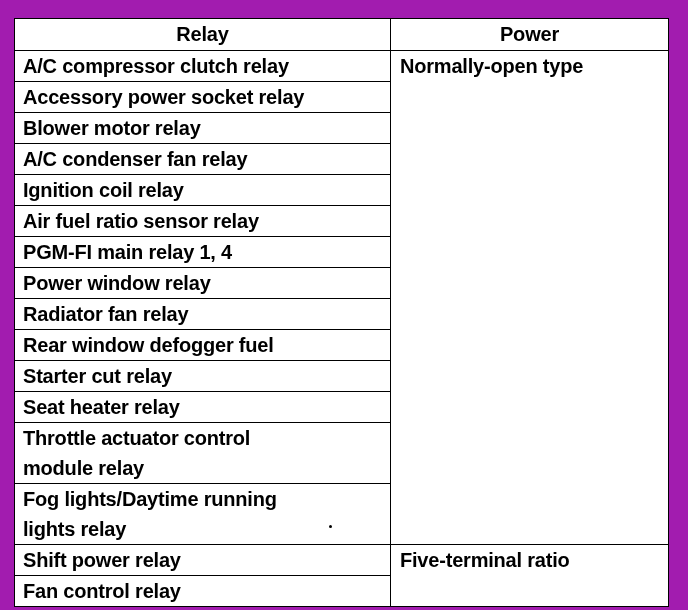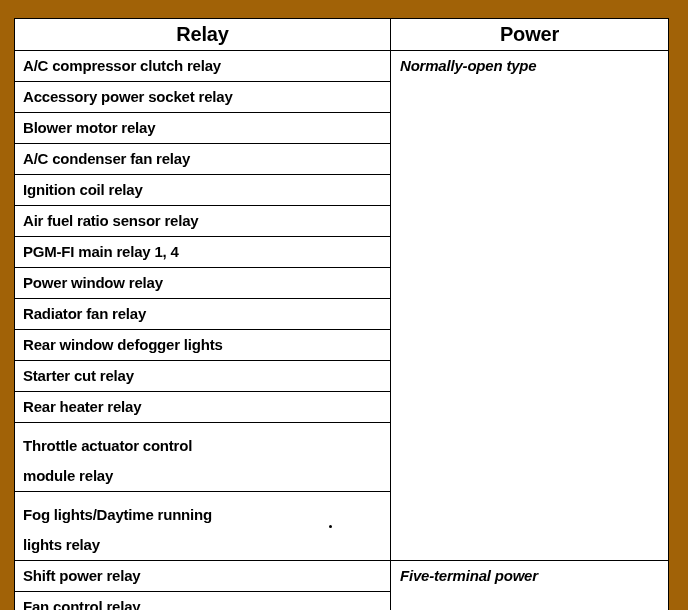--- a/index.html
+++ b/index.html
@@ -11,63 +11,62 @@
     width: 688px;
     height: 610px;
     font-family: "Liberation Sans", sans-serif;
     color: #000000;
     overflow: hidden;
   }
   .page {
     position: relative;
     width: 688px;
     height: 610px;
-    background: #a16207;
+    background: #a21caf;
   }
   .relay-table {
     position: absolute;
     left: 14px;
     top: 18px;
     width: 654px;
     border-collapse: collapse;
     table-layout: fixed;
     background: #ffffff;
   }
   .relay-table col.col-relay { width: 376px; }
   .relay-table col.col-test  { width: 278px; }
 
   .relay-table th,
   .relay-table td {
     border: 1px solid #000000;
     padding: 0 0 0 8px;
-    font-size: 15px;
+    font-size: 20px;
     line-height: 30px;
     height: 30px;
     vertical-align: middle;
     font-weight: bold;
     white-space: pre-line;
     letter-spacing: -0.2px;
   }
   .relay-table thead th {
     text-align: center;
     padding-left: 0;
     font-size: 20px;
     height: 31px;
     line-height: 31px;
   }
   td.test-cell {
     vertical-align: top;
     padding-left: 9px;
     line-height: 30px;
-    font-style: italic;
   }
   td.two-line {
     height: 60px;
     line-height: 30px;
-    padding-top: 8px;
+    padding-top: 0;
     vertical-align: top;
   }
   .stray-dot {
     position: absolute;
     left: 329px;
     top: 525px;
     width: 3px;
     height: 3px;
     background: #000000;
     border-radius: 50%;
@@ -112,39 +111,39 @@
       <tr>
         <td>PGM-FI main relay 1, 4</td>
       </tr>
       <tr>
         <td>Power window relay</td>
       </tr>
       <tr>
         <td>Radiator fan relay</td>
       </tr>
       <tr>
-        <td>Rear window defogger lights</td>
+        <td>Rear window defogger fuel</td>
       </tr>
       <tr>
         <td>Starter cut relay</td>
       </tr>
       <tr>
-        <td>Rear heater relay</td>
+        <td>Seat heater relay</td>
       </tr>
       <tr>
         <td class="two-line">Throttle actuator control
 module relay</td>
       </tr>
       <tr>
         <td class="two-line">Fog lights/Daytime running
 lights relay</td>
       </tr>
       <tr>
         <td>Shift power relay</td>
-        <td class="test-cell" rowspan="2">Five-terminal power</td>
+        <td class="test-cell" rowspan="2">Five-terminal ratio</td>
       </tr>
       <tr>
         <td>Fan control relay</td>
       </tr>
     </tbody>
   </table>
 
   <div class="stray-dot"></div>
 </div>
 

